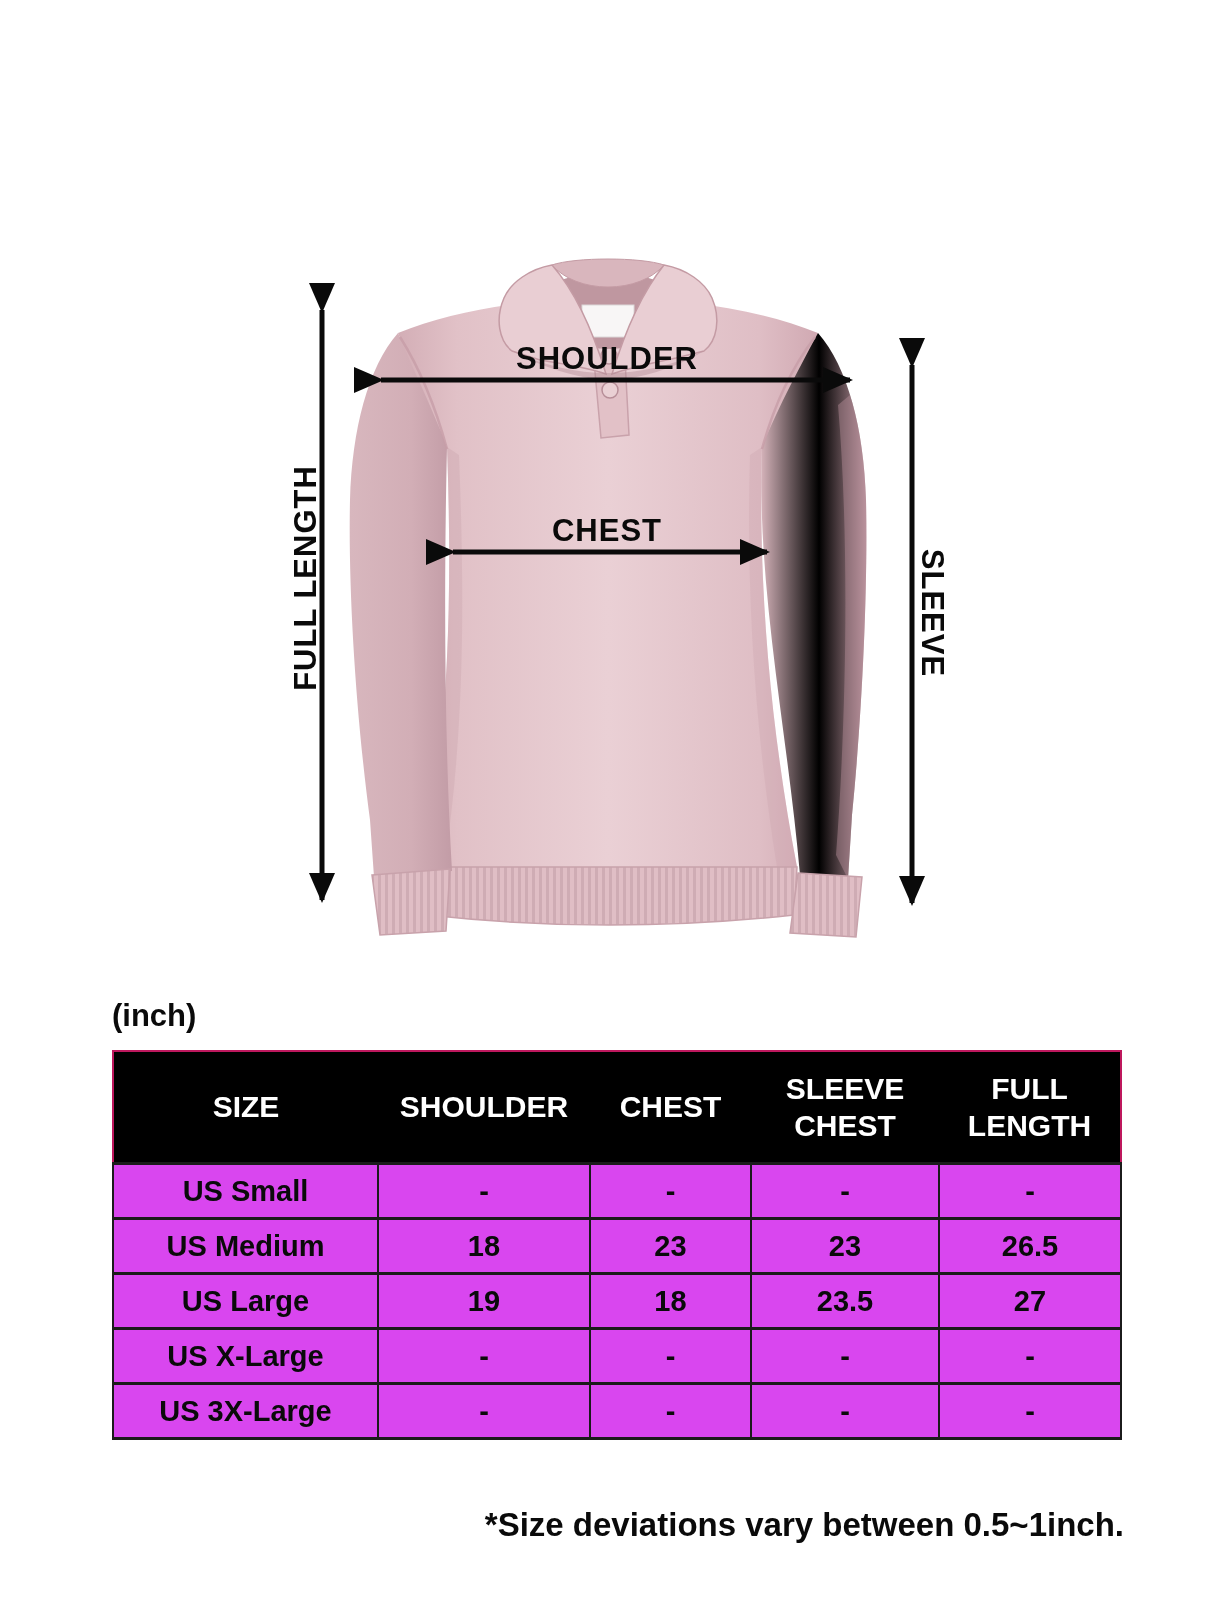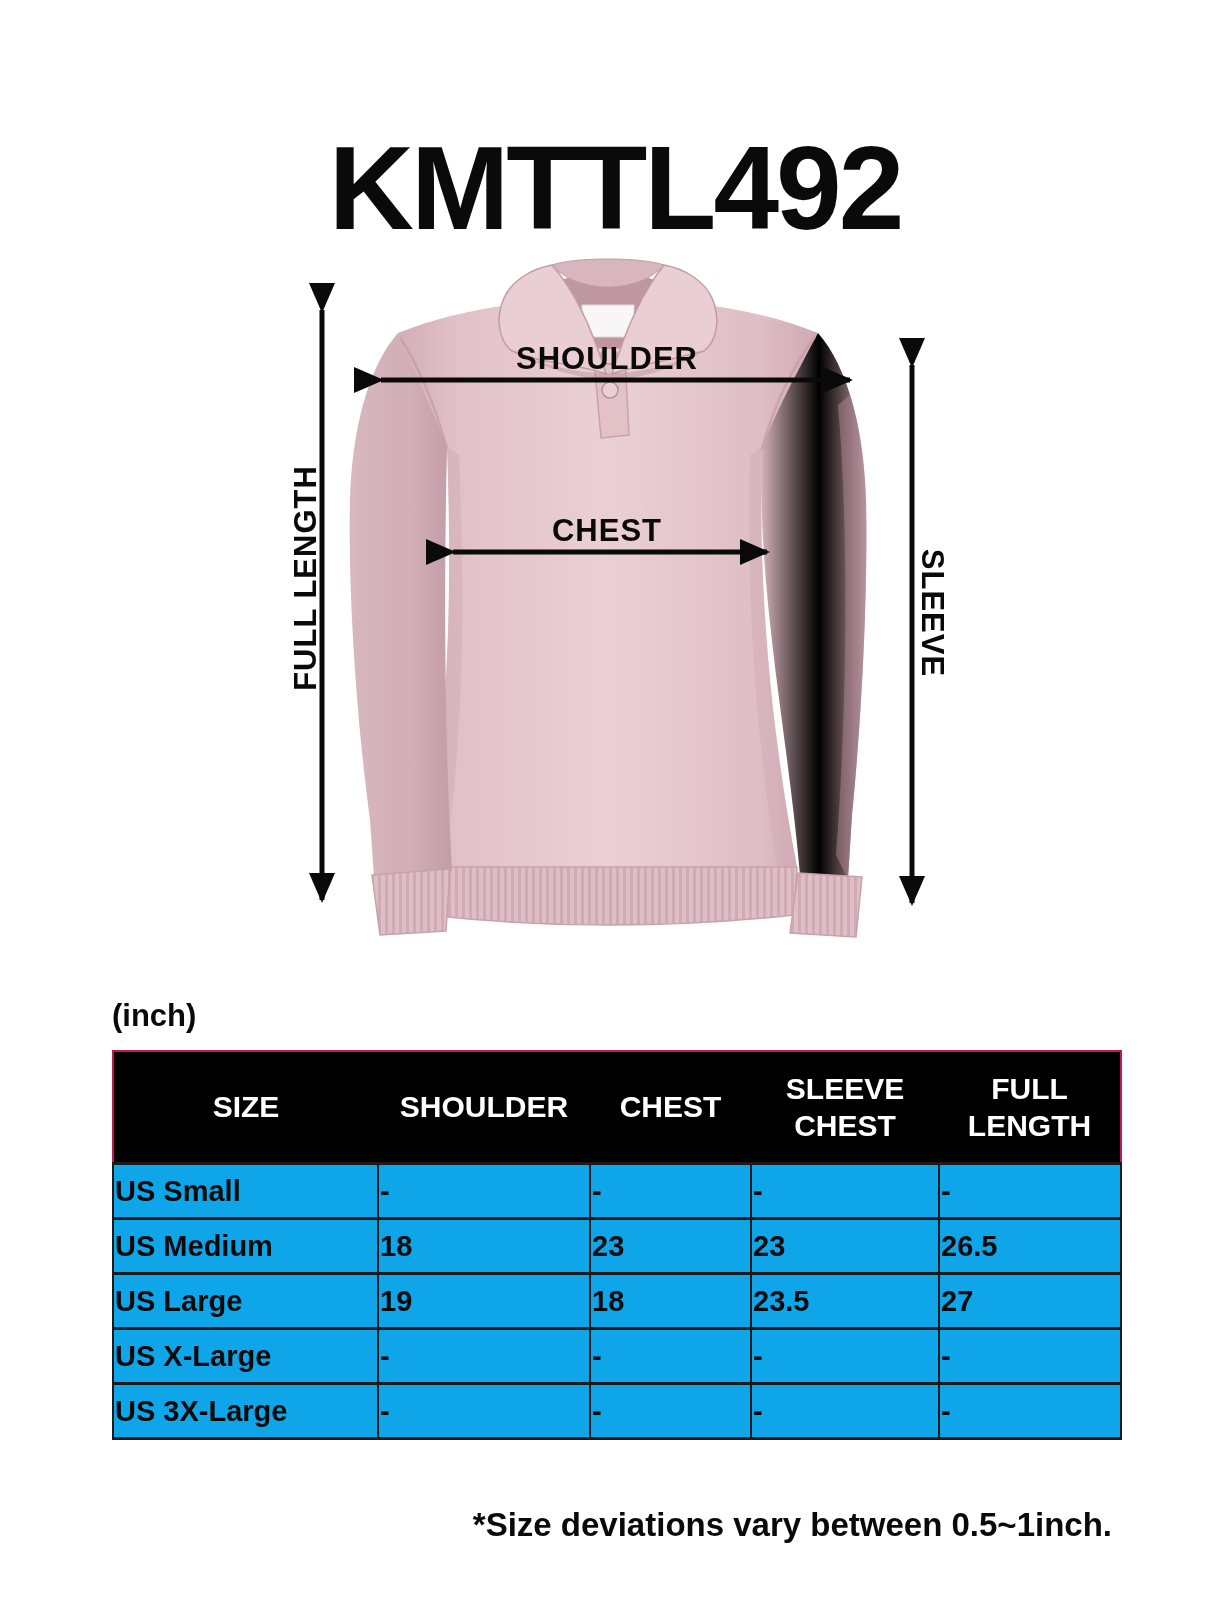--- a/index.html
+++ b/index.html
@@ -29,35 +29,34 @@
     border-collapse:collapse;table-layout:fixed;
     border:2px solid #be185d;
   }
   table.size-table thead th{
     background:var(--header-bg,#000);color:var(--header-text,#fff);
     font-size:30px;font-weight:bold;height:110px;line-height:1.25;
     padding:0 4px;border:none;
   }
   table.size-table tbody td{
     border:2px solid #1b1b1b;border-top-width:3px;border-bottom-width:3px;
-    height:50px;text-align:left;vertical-align:middle;
-    font-size:29px;font-weight:bold;background:#0ea5e9;
+    height:50px;text-align:center;vertical-align:middle;
+    font-size:29px;font-weight:bold;background:#d946ef;
   }
 
   .footnote{
-    position:absolute;top:1506px;left:104px;width:1008px;
+    position:absolute;top:1506px;left:116px;width:1008px;
     text-align:right;font-size:33px;font-weight:bold;letter-spacing:0px;
   }
 </style>
 </head>
 <body>
 
 <div class="page">
 
-  <h1 class="title">KMTTL492</h1>
 
   <div class="figure">
     <svg viewBox="0 0 1230 700">
       <defs>
         <linearGradient id="bodyG" x1="0" y1="0" x2="1" y2="0">
           <stop offset="0" stop-color="#d3aeb6"></stop>
           <stop offset="0.14" stop-color="#e1c1c7"></stop>
           <stop offset="0.5" stop-color="#ead0d5"></stop>
           <stop offset="0.86" stop-color="#dfbec5"></stop>
           <stop offset="1" stop-color="#d0a9b2"></stop>

